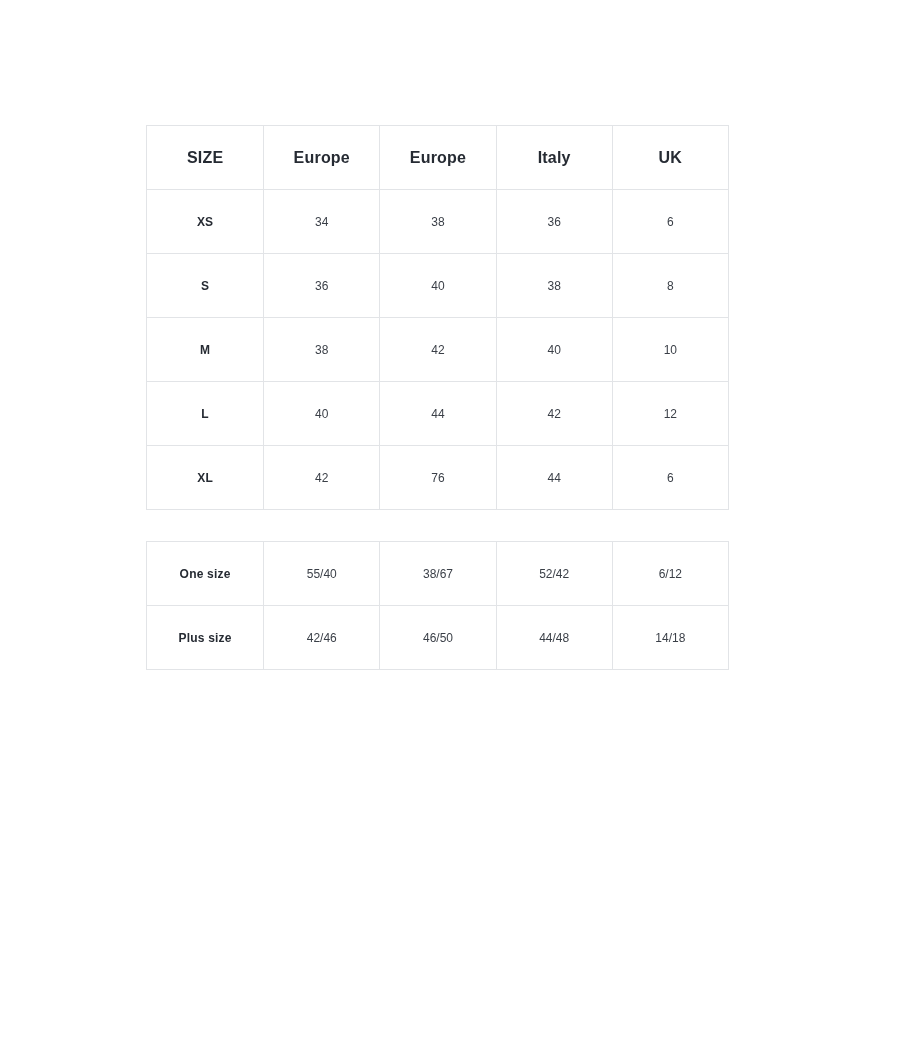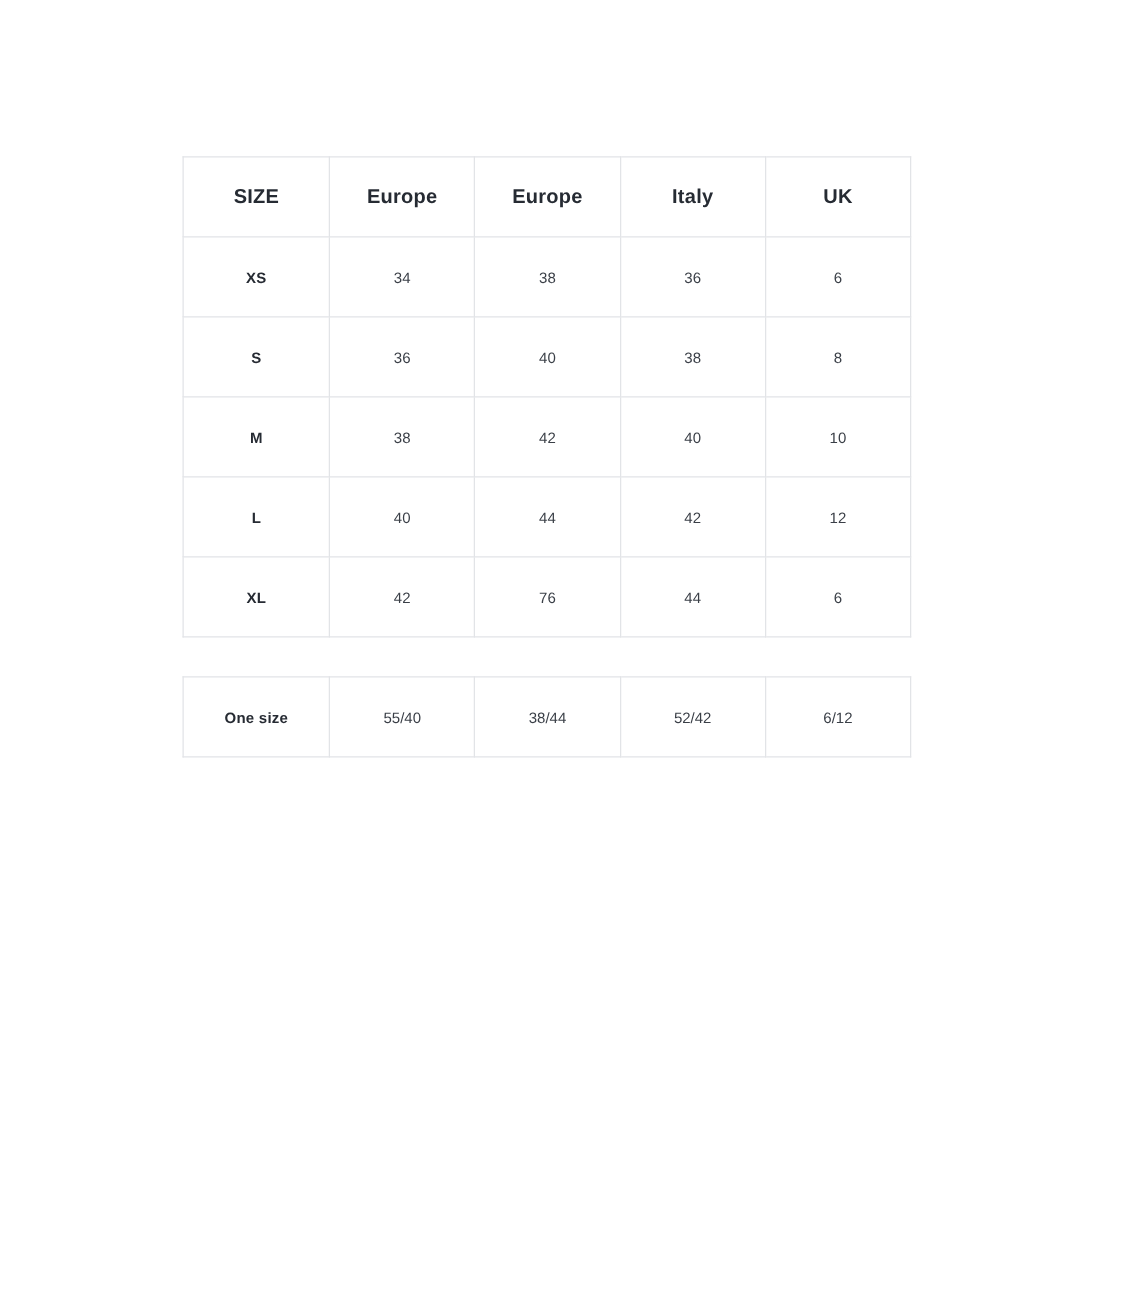--- a/index.html
+++ b/index.html
@@ -130,21 +130,28 @@
         <col class="c-label">
           <col class="c-val">
           <col class="c-val">
           <col class="c-val">
           <col class="c-val">
       </colgroup>
       <tbody>
         <tr>
           <td class="row-label">One size</td>
           <td>55/40</td>
-          <td>38/44</td>
+          <td>38/67</td>
           <td>52/42</td>
           <td>6/12</td>
+        </tr>
+        <tr>
+          <td class="row-label">Plus size</td>
+          <td>42/46</td>
+          <td>46/50</td>
+          <td>44/48</td>
+          <td>14/18</td>
         </tr>
       </tbody>
     </table>
 
   </div>
 </div>
 
 </body></html>

